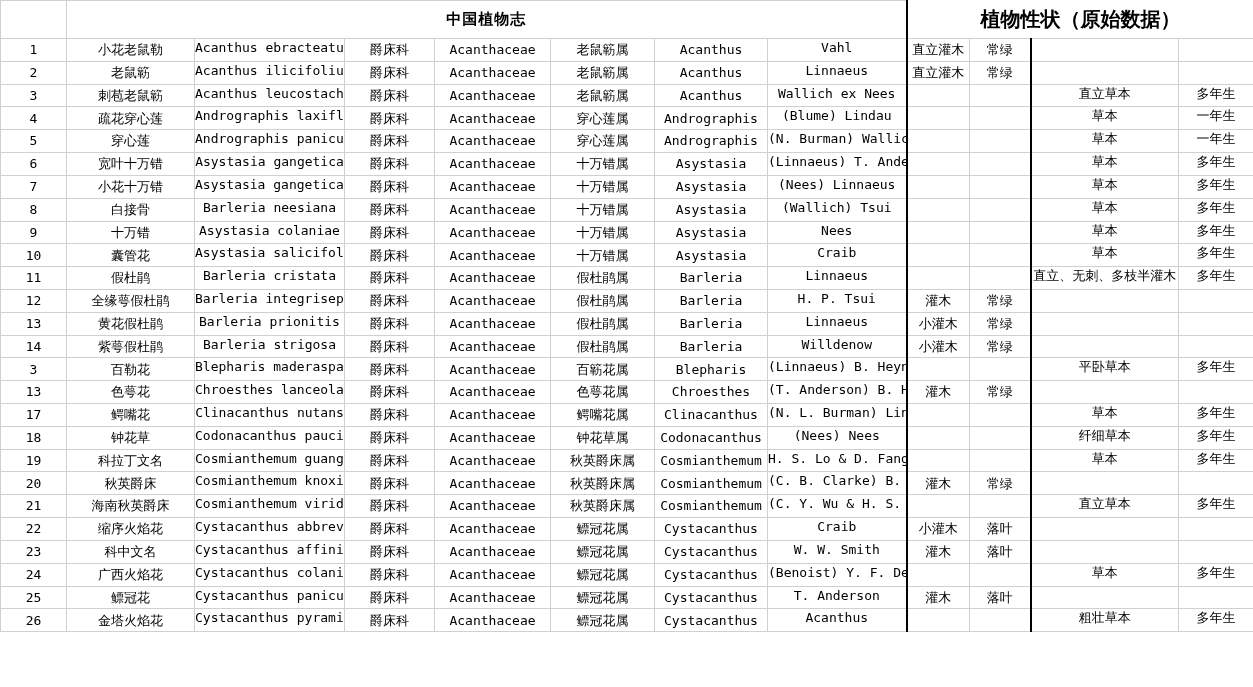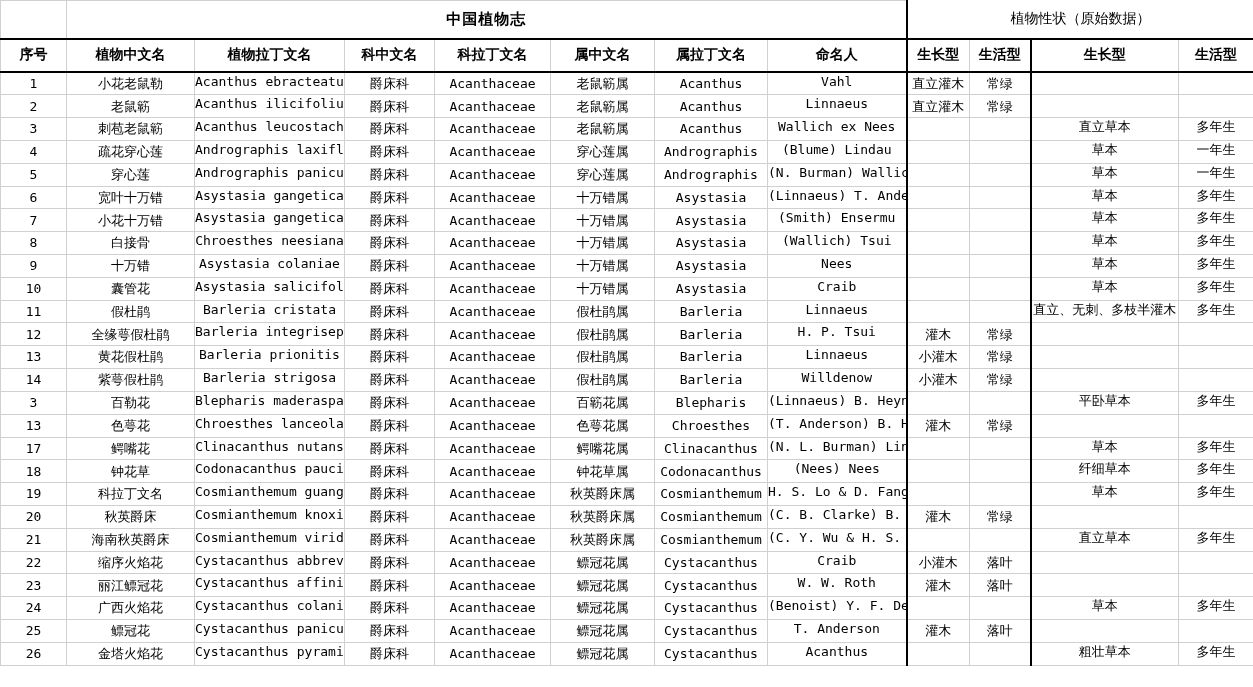--- a/index.html
+++ b/index.html
@@ -21,21 +21,21 @@
     box-sizing:border-box;
   }
   
   .trow-title td{height:38px;border-bottom:none;}
   .title-main{
     font-size:15px;font-weight:bold;letter-spacing:1px;
     border-left:1px solid #d0d0d0;border-right:none;
   }
   .blank-tl{border-right:1px solid #d0d0d0;}
   .title-traits{
-    font-size:14px;font-weight:normal;
+    font-size:20px;font-weight:bold;
     border:none;border-bottom:2.5px solid #000;border-left:2.5px solid #000;margin-left:16px;
   }
   .trow-sub td{height:22px;}
   .sub-woody{
     font-size:13px;font-weight:bold;
     border:none;border-bottom:2.5px solid #000;
     border-left:2.5px solid #000;border-right:2.5px solid #000;
   }
   .sub-herb{
     font-size:13px;font-weight:bold;
@@ -101,34 +101,20 @@
         <col class="c9">
         <col class="c10">
         <col class="c11">
     </colgroup>
     <tbody id="tbody">
       <tr class="trow-title">
         <td class="blank-tl"></td>
         <td colspan="7" class="title-main">中国植物志</td>
         <td colspan="4" class="title-traits">植物性状（原始数据）</td>
       </tr>
-      <tr class="trow-head">
-        <td>序号</td>
-        <td>植物中文名</td>
-        <td>植物拉丁文名</td>
-        <td>科中文名</td>
-        <td>科拉丁文名</td>
-        <td>属中文名</td>
-        <td>属拉丁文名</td>
-        <td>命名人</td>
-        <td class="thick-l">生长型</td>
-        <td class="thick-r">生活型</td>
-        <td>生长型</td>
-        <td>生活型</td>
-      </tr>
     <tr class="drow">
           <td class="num"><span>1</span></td>
           <td class="cjk"><span>小花老鼠勒</span></td>
           <td class="mono clip ovf"><span>Acanthus ebracteatus</span></td>
           <td class="cjk"><span>爵床科</span></td>
           <td class="mono"><span>Acanthaceae</span></td>
           <td class="cjk"><span>老鼠簕属</span></td>
           <td class="mono"><span>Acanthus</span></td>
           <td class="mono clip ovf"><span>Vahl</span></td>
           <td class="cjk thick-l"><span>直立灌木</span></td>
@@ -207,30 +193,30 @@
           <td class="cjk clip ovf"><span>多年生</span></td>
         </tr>
         <tr class="drow">
           <td class="num"><span>7</span></td>
           <td class="cjk"><span>小花十万错</span></td>
           <td class="mono clip ovf"><span>Asystasia gangetica subsp. micrantha</span></td>
           <td class="cjk"><span>爵床科</span></td>
           <td class="mono"><span>Acanthaceae</span></td>
           <td class="cjk"><span>十万错属</span></td>
           <td class="mono"><span>Asystasia</span></td>
-          <td class="mono clip ovf"><span>(Smith) Ensermu</span></td>
+          <td class="mono clip ovf"><span>(Nees) Linnaeus</span></td>
           <td class="cjk thick-l"><span></span></td>
           <td class="cjk thick-r"><span></span></td>
           <td class="cjk clip ovf"><span>草本</span></td>
           <td class="cjk clip ovf"><span>多年生</span></td>
         </tr>
         <tr class="drow">
           <td class="num"><span>8</span></td>
           <td class="cjk"><span>白接骨</span></td>
-          <td class="mono clip ovf"><span>Chroesthes neesiana</span></td>
+          <td class="mono clip ovf"><span>Barleria neesiana</span></td>
           <td class="cjk"><span>爵床科</span></td>
           <td class="mono"><span>Acanthaceae</span></td>
           <td class="cjk"><span>十万错属</span></td>
           <td class="mono"><span>Asystasia</span></td>
           <td class="mono clip ovf"><span>(Wallich) Tsui</span></td>
           <td class="cjk thick-l"><span></span></td>
           <td class="cjk thick-r"><span></span></td>
           <td class="cjk clip ovf"><span>草本</span></td>
           <td class="cjk clip ovf"><span>多年生</span></td>
         </tr>
@@ -425,27 +411,27 @@
           <td class="cjk"><span>鳔冠花属</span></td>
           <td class="mono"><span>Cystacanthus</span></td>
           <td class="mono clip ovf"><span>Craib</span></td>
           <td class="cjk thick-l"><span>小灌木</span></td>
           <td class="cjk thick-r"><span>落叶</span></td>
           <td class="cjk clip ovf"><span></span></td>
           <td class="cjk clip ovf"><span></span></td>
         </tr>
         <tr class="drow">
           <td class="num"><span>23</span></td>
-          <td class="cjk"><span>丽江鳔冠花</span></td>
+          <td class="cjk"><span>科中文名</span></td>
           <td class="mono clip ovf"><span>Cystacanthus affinis</span></td>
           <td class="cjk"><span>爵床科</span></td>
           <td class="mono"><span>Acanthaceae</span></td>
           <td class="cjk"><span>鳔冠花属</span></td>
           <td class="mono"><span>Cystacanthus</span></td>
-          <td class="mono clip ovf"><span>W. W. Roth</span></td>
+          <td class="mono clip ovf"><span>W. W. Smith</span></td>
           <td class="cjk thick-l"><span>灌木</span></td>
           <td class="cjk thick-r"><span>落叶</span></td>
           <td class="cjk clip ovf"><span></span></td>
           <td class="cjk clip ovf"><span></span></td>
         </tr>
         <tr class="drow">
           <td class="num"><span>24</span></td>
           <td class="cjk"><span>广西火焰花</span></td>
           <td class="mono clip ovf"><span>Cystacanthus colaniae</span></td>
           <td class="cjk"><span>爵床科</span></td>

